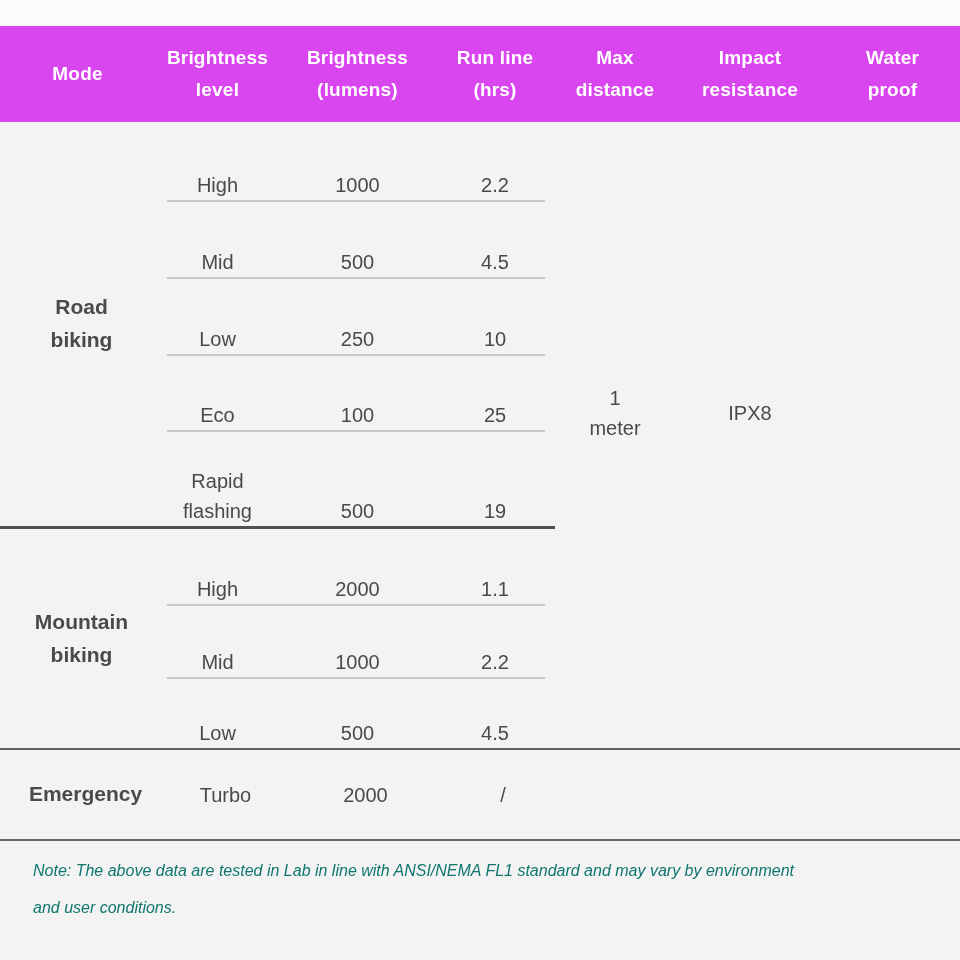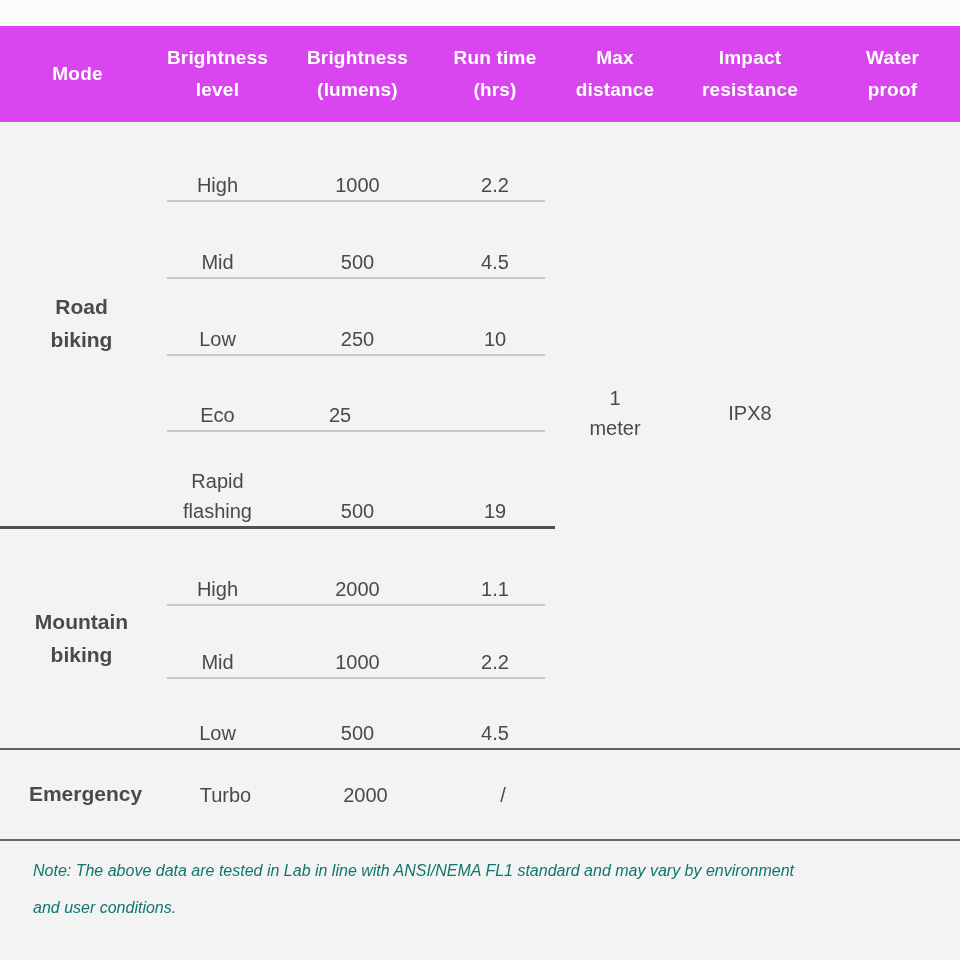--- a/index.html
+++ b/index.html
@@ -118,21 +118,21 @@
 <div class="page">
 
   <div class="top-strip"></div>
 
   <div class="header">
     <div class="header-cell">Mode</div>
     <div class="header-cell">Brightness
 level</div>
     <div class="header-cell">Brightness
 (lumens)</div>
-    <div class="header-cell">Run time
+    <div class="header-cell">Run line
 (hrs)</div>
     <div class="header-cell">Max
 distance</div>
     <div class="header-cell">Impact
 resistance</div>
     <div class="header-cell">Water
 proof</div>
   </div>
 
   <div class="body">
@@ -156,20 +156,21 @@
           </div>
           <div class="sep-light"></div>
           <div class="row r-road-2">
             <div class="cell level">Low</div>
             <div class="cell lumens">250</div>
             <div class="cell runtime">10</div>
           </div>
           <div class="sep-light"></div>
           <div class="row r-road-3">
             <div class="cell level">Eco</div>
+            <div class="cell lumens">100</div>
             <div class="cell runtime">25</div>
           </div>
           <div class="sep-light"></div>
           <div class="row r-road-4">
             <div class="cell level">Rapid
 flashing</div>
             <div class="cell lumens">500</div>
             <div class="cell runtime">19</div>
           </div>
         </div>

